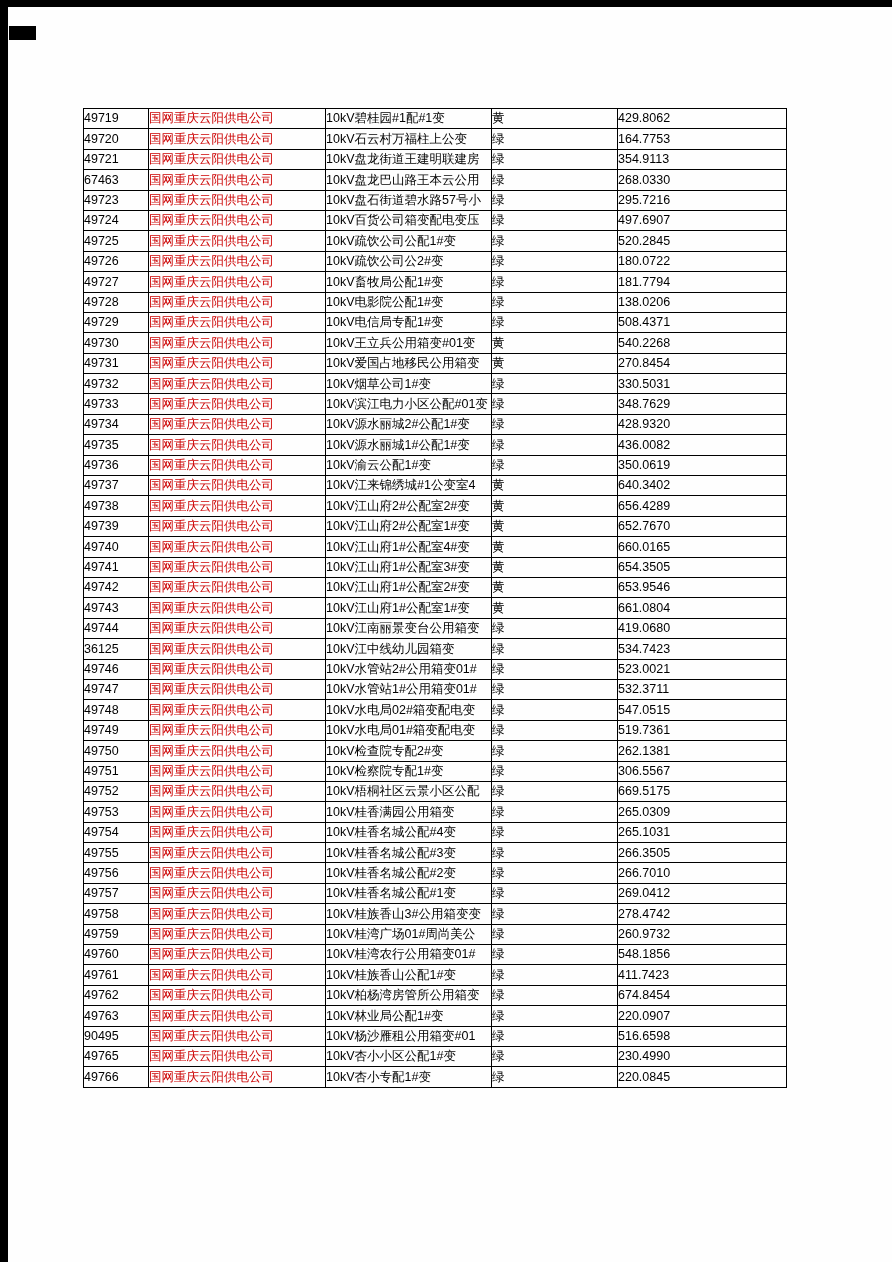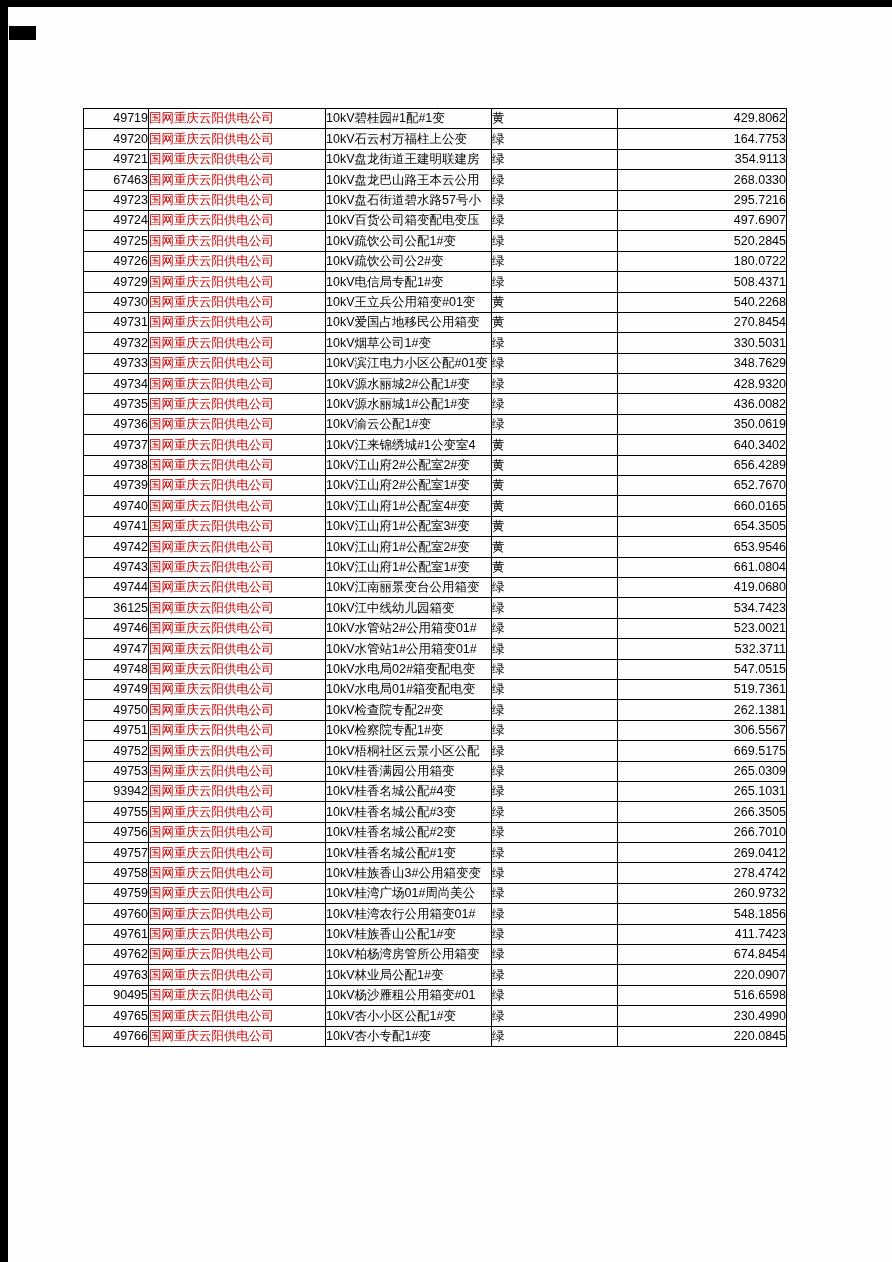--- a/index.html
+++ b/index.html
@@ -46,29 +46,29 @@
   table.data-table td {
     border: 1px solid #000;
     height: 20.4px;
     padding: 0;
     line-height: 1;
     overflow: hidden;
     white-space: nowrap;
     vertical-align: middle;
     box-sizing: border-box;
   }
-  td.c-id { text-align: right; }
+  td.c-id { text-align: left; }
   td.c-company {
     color: var(--company-color, #cc0000);
     padding-left: 4px;
   }
   td.c-name { padding-left: 4px; margin-left: 48px; }
   td.c-status { padding-left: 4px; }
   td.c-value {
-    text-align: right;
+    text-align: left;
     padding-right: 5px;
   }
 </style>
 </head>
 <body>
 
 <div class="page">
   <div class="edge-top"></div>
   <div class="edge-left"></div>
   <div class="scan-mark"></div>
@@ -139,21 +139,35 @@
   </tr>
 
   <tr>
     <td class="c-id">49726</td>
     <td class="c-company">国网重庆云阳供电公司</td>
     <td class="c-name">10kV疏饮公司公2#变</td>
     <td class="c-status">绿</td>
     <td class="c-value">180.0722</td>
   </tr>
 
-
+  <tr>
+    <td class="c-id">49727</td>
+    <td class="c-company">国网重庆云阳供电公司</td>
+    <td class="c-name">10kV畜牧局公配1#变</td>
+    <td class="c-status">绿</td>
+    <td class="c-value">181.7794</td>
+  </tr>
+
+  <tr>
+    <td class="c-id">49728</td>
+    <td class="c-company">国网重庆云阳供电公司</td>
+    <td class="c-name">10kV电影院公配1#变</td>
+    <td class="c-status">绿</td>
+    <td class="c-value">138.0206</td>
+  </tr>
 
   <tr>
     <td class="c-id">49729</td>
     <td class="c-company">国网重庆云阳供电公司</td>
     <td class="c-name">10kV电信局专配1#变</td>
     <td class="c-status">绿</td>
     <td class="c-value">508.4371</td>
   </tr>
 
   <tr>
@@ -342,21 +356,21 @@
 
   <tr>
     <td class="c-id">49753</td>
     <td class="c-company">国网重庆云阳供电公司</td>
     <td class="c-name">10kV桂香满园公用箱变</td>
     <td class="c-status">绿</td>
     <td class="c-value">265.0309</td>
   </tr>
 
   <tr>
-    <td class="c-id">93942</td>
+    <td class="c-id">49754</td>
     <td class="c-company">国网重庆云阳供电公司</td>
     <td class="c-name">10kV桂香名城公配#4变</td>
     <td class="c-status">绿</td>
     <td class="c-value">265.1031</td>
   </tr>
 
   <tr>
     <td class="c-id">49755</td>
     <td class="c-company">国网重庆云阳供电公司</td>
     <td class="c-name">10kV桂香名城公配#3变</td>

